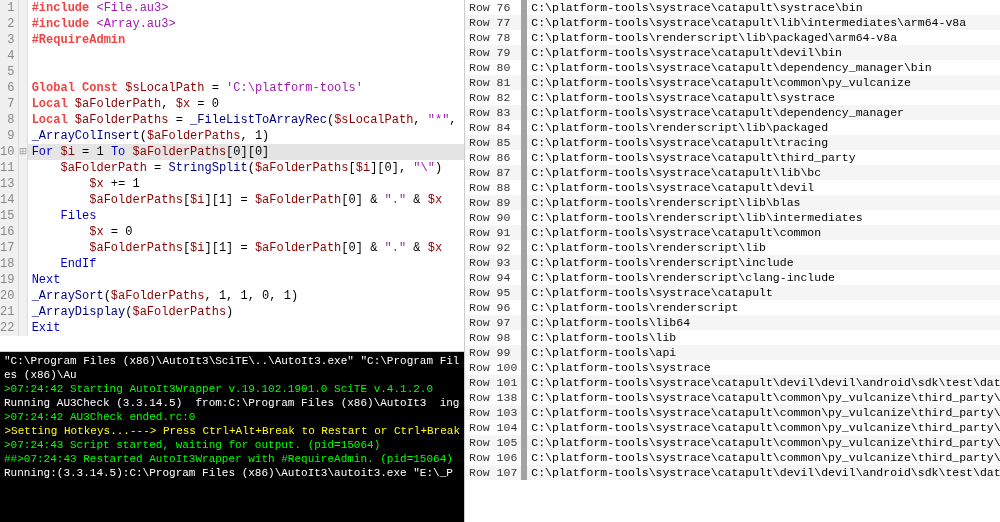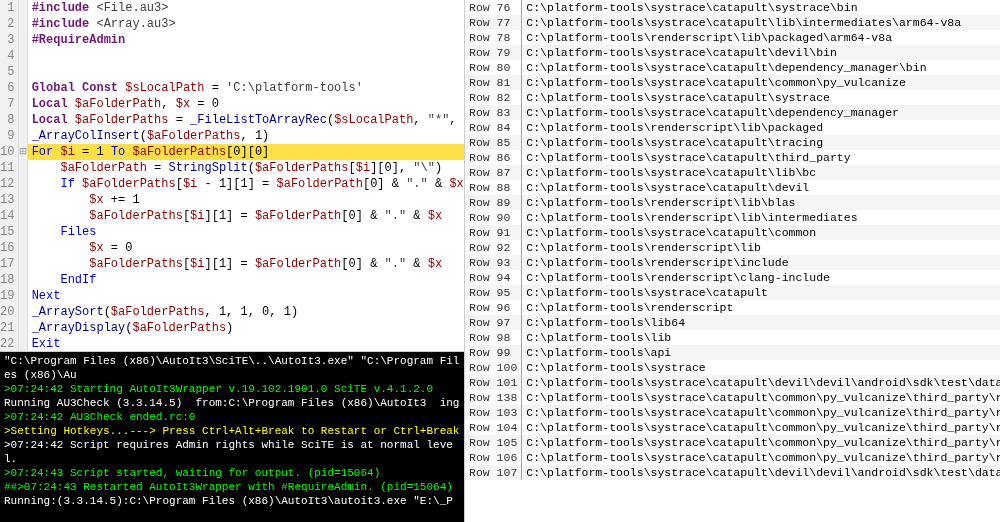--- a/index.html
+++ b/index.html
@@ -59,48 +59,48 @@
       color: #aaa;
     }
 
     .line-code {
       padding-left: 4px;
       white-space: pre;
       vertical-align: top;
     }
 
     
-    .kw { color: #701a75; font-weight: bold; }
+    .kw { color: #ef4444; font-weight: bold; }
     .kw2 { color: #0000CD; }
-    .str { color: #404040; }
+    .str { color: #a21caf; }
     .var { color: #8B0000; }
     .fn { color: #000080; }
     .for-line .line-code {
-      background: #fde047;
+      background: #e5e5e5;
     }
 
     
     #console-area {
       height: 170px;
       background: #000;
       color: #fff;
       overflow: hidden;
       font-size: 11px;
       padding: 2px 4px;
     }
 
     .console-line {
       line-height: 14px;
       white-space: pre-wrap;
       word-break: break-all;
     }
 
     .console-green { color: #00ff00; }
     .console-white { color: #ffffff; }
-    .console-yellow { color: #ffff00; }
+    .console-yellow { color: #ffff00; text-align: right; }
 
     
     #right-panel {
       width: 535px;
       height: 522px;
       display: flex;
       flex-direction: column;
       overflow: hidden;
     }
 
@@ -125,21 +125,21 @@
     }
 
     .data-table tr:nth-child(even) {
       background: #f5f5f5;
     }
 
     .col-row {
       width: 52px;
       padding: 0 4px;
       color: #333;
-      border-right: 1px solid #a3a3a3;
+      border-right: 6px solid #a3a3a3;
       white-space: nowrap;
       margin-top: 44px;
     }
 
     .col-path {
       padding: 0 4px;
       color: #000;
       flex: 1;
       white-space: nowrap;
     }
@@ -198,25 +198,20 @@
           </tr>
           <tr class="code-row for-line">
             <td class="line-num">10</td>
             <td class="line-marker">⊞</td>
             <td class="line-code"><span class="kw2">For</span> <span class="var">$i</span> = 1 <span class="kw2">To</span> <span class="var">$aFolderPaths</span>[0][0]</td>
           </tr>
           <tr class="code-row">
             <td class="line-num">11</td>
             <td class="line-marker"></td>
             <td class="line-code">    <span class="var">$aFolderPath</span> = <span class="fn">StringSplit</span>(<span class="var">$aFolderPaths</span>[<span class="var">$i</span>][0], <span class="str">"\"</span>)</td>
-          </tr>
-          <tr class="code-row">
-            <td class="line-num">12</td>
-            <td class="line-marker"></td>
-            <td class="line-code">    <span class="kw2">If</span> <span class="var">$aFolderPaths</span>[<span class="var">$i</span> - 1][1] = <span class="var">$aFolderPath</span>[0] &amp; <span class="str">"."</span> &amp; <span class="var">$x</span></td>
           </tr>
           <tr class="code-row">
             <td class="line-num">13</td>
             <td class="line-marker"></td>
             <td class="line-code">        <span class="var">$x</span> += 1</td>
           </tr>
           <tr class="code-row">
             <td class="line-num">14</td>
             <td class="line-marker"></td>
             <td class="line-code">        <span class="var">$aFolderPaths</span>[<span class="var">$i</span>][1] = <span class="var">$aFolderPath</span>[0] &amp; <span class="str">"."</span> &amp; <span class="var">$x</span></td>
@@ -264,21 +259,20 @@
         </tbody>
     </table>
   </div>
   <div id="console-area">
     <div id="console-body">
         <div class="console-line console-white">"C:\Program Files (x86)\AutoIt3\SciTE\..\AutoIt3.exe" "C:\Program Files (x86)\Au</div>
         <div class="console-line console-green">&gt;07:24:42 Starting AutoIt3Wrapper v.19.102.1901.0 SciTE v.4.1.2.0</div>
         <div class="console-line console-white">Running AU3Check (3.3.14.5)  from:C:\Program Files (x86)\AutoIt3  ing</div>
         <div class="console-line console-green">&gt;07:24:42 AU3Check ended.rc:0</div>
         <div class="console-line console-yellow">&gt;Setting Hotkeys...---&gt; Press Ctrl+Alt+Break to Restart or Ctrl+Break</div>
-        <div class="console-line console-white">&gt;07:24:42 Script requires Admin rights while SciTE is at normal level.</div>
         <div class="console-line console-green">&gt;07:24:43 Script started, waiting for output. (pid=15064)</div>
         <div class="console-line console-green">##&gt;07:24:43 Restarted AutoIt3Wrapper with #RequireAdmin. (pid=15064)</div>
         <div class="console-line console-white">Running:(3.3.14.5):C:\Program Files (x86)\AutoIt3\autoit3.exe "E:\_P</div>
       </div>
   </div>
 </div>
 
 <div id="right-panel">
   <div id="right-table-container">
     <table class="data-table">

